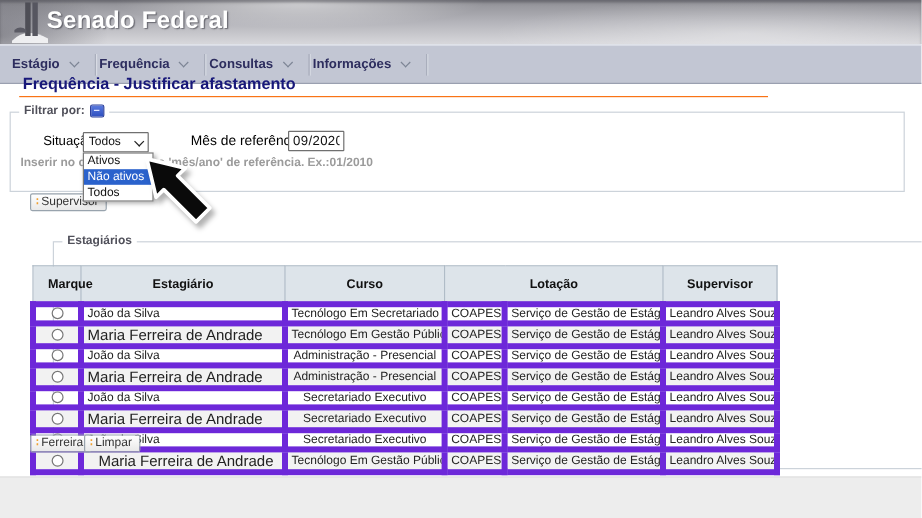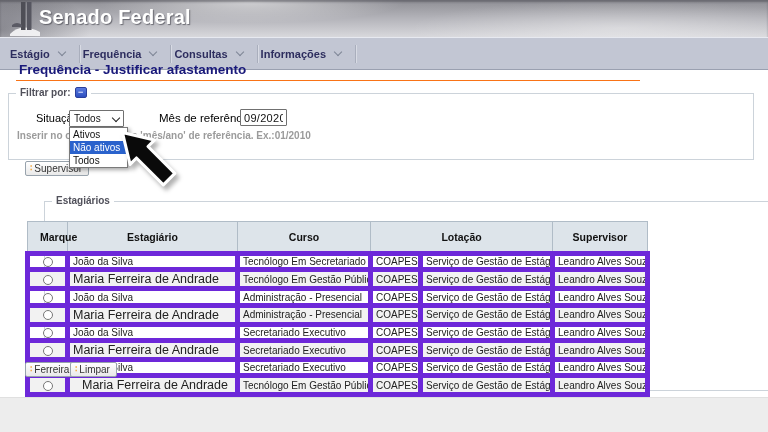--- a/index.html
+++ b/index.html
@@ -76,21 +76,21 @@
   
   .tbl { position:absolute; left:25px; top:221px; border-collapse:collapse; table-layout:fixed; width:620px; }
   .tbl th { background:#dde4ea; border:1px solid #b0bcc7; font-size:10.5px; font-weight:bold;
     color:#111; height:32px; padding:0 12px; }
   .tbl td { border:5px solid #6d28d9; font-size:10px; color:#222; height:13px; padding:0 3px;
     white-space:nowrap; overflow:hidden; }
   .tbl tr.alt { background:#f2f2f2; }
   .td-radio { text-align:center; }
   .td-name { text-align:left; padding-left:5px; }
   tr.alt .td-name { font-size:12.5px; }
-  .td-c { }
+  .td-c { text-align:center; }
   .radio { width:10px; height:10px; border:1px solid #777; border-radius:50%;
     display:inline-block; background:#fff; vertical-align:middle; cursor:pointer; }
 
   .footer-strip { position:absolute; left:0; top:397px; width:768px; height:35px;
     background:#ededed; border-top:1px solid #e0e0e0; }
 </style>
 </head>
 <body>
 
 <div class="page">

